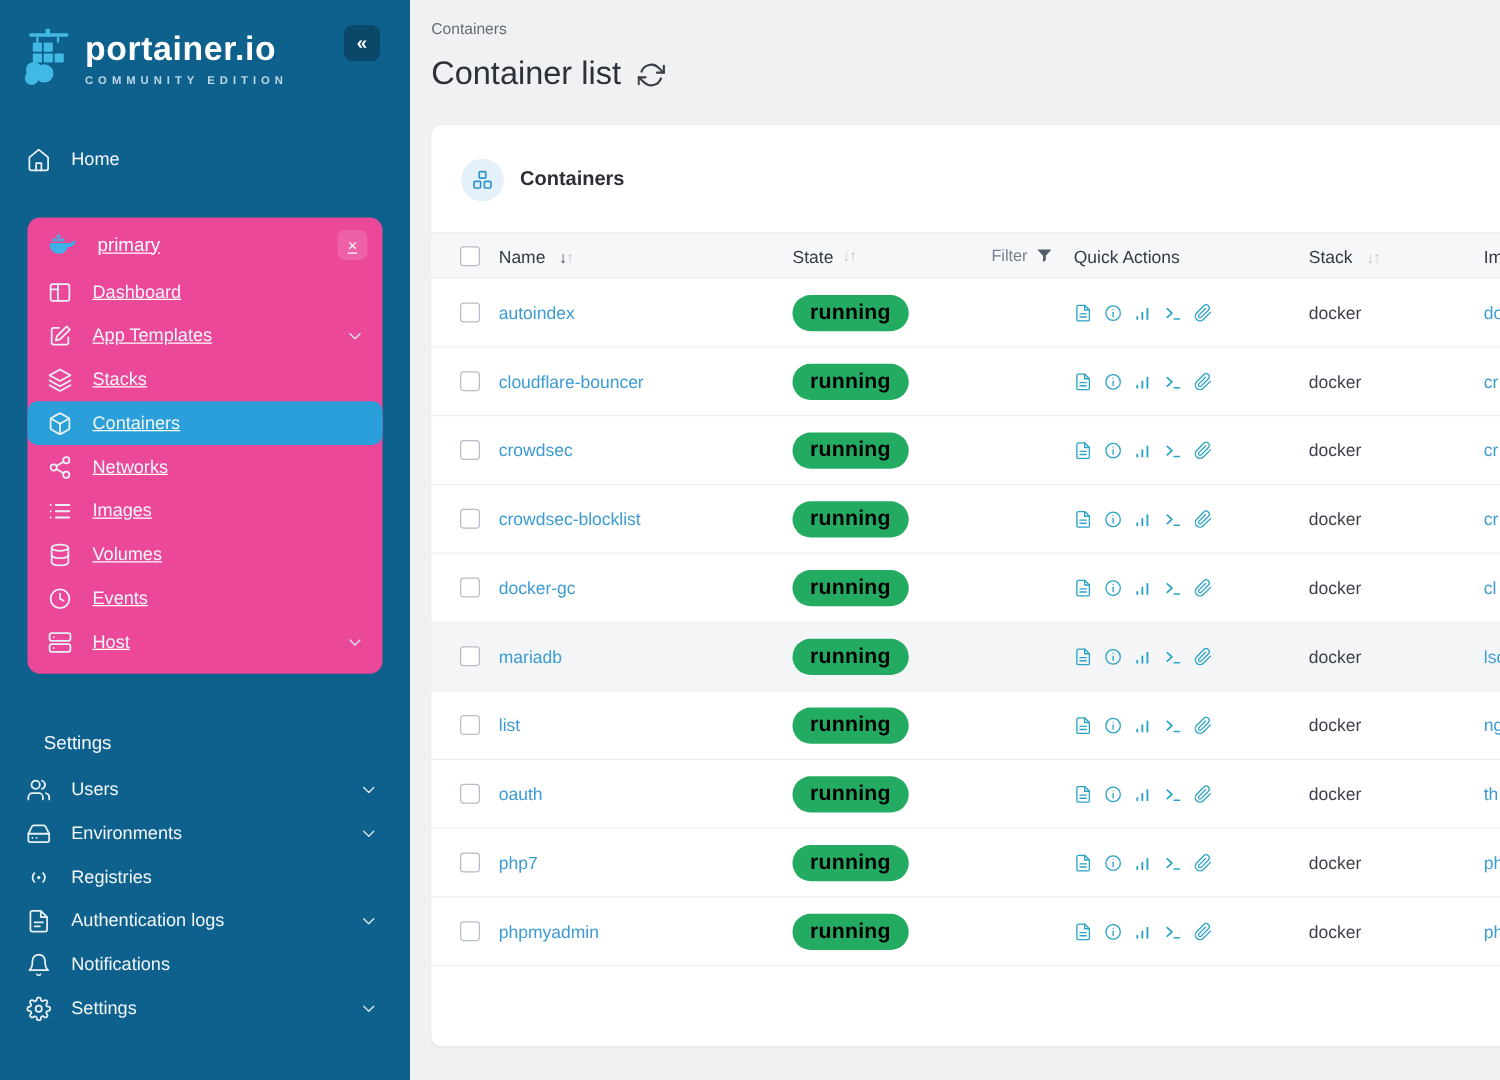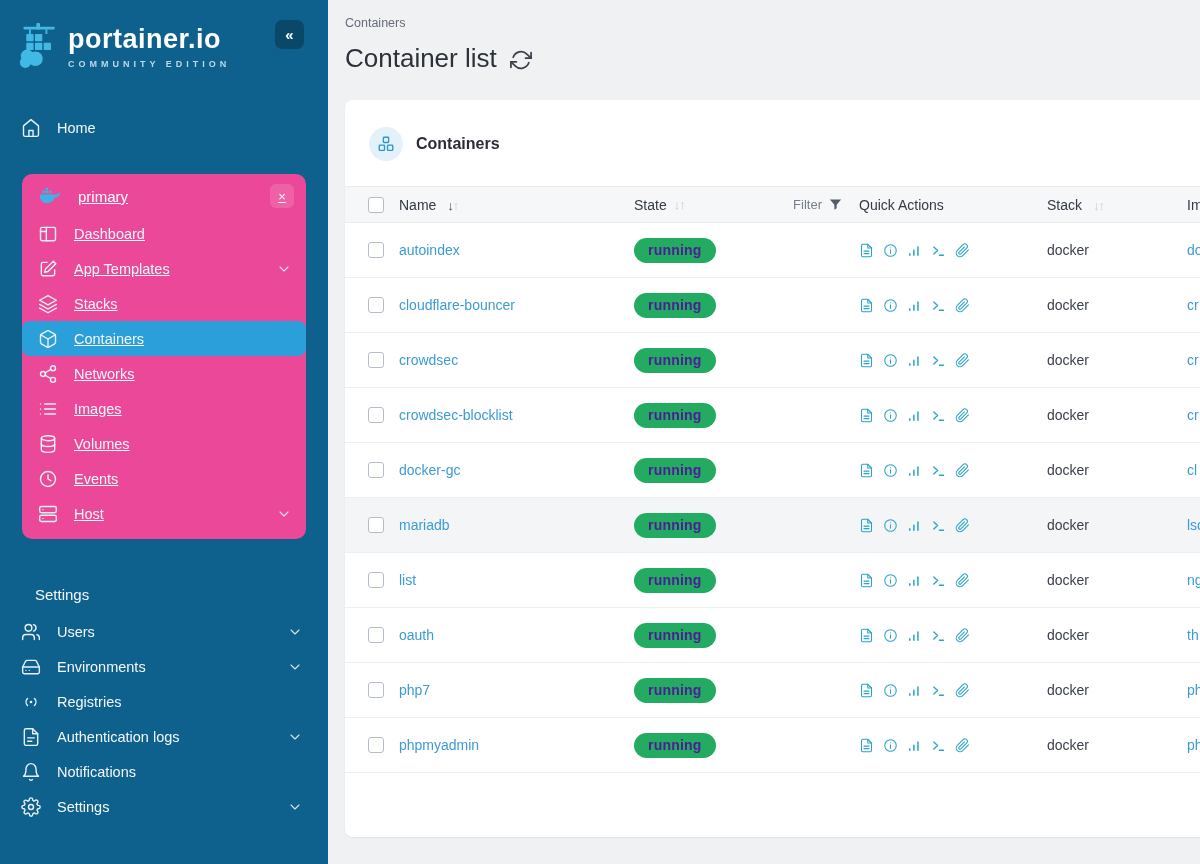--- a/index.html
+++ b/index.html
@@ -98,22 +98,22 @@
   }
   .sorts { display:inline-flex; margin-left:7px; font-size:13px; }
   .s-down { color:#3f4754; } .s-up { color:#c8cdd5; margin-left:-1px; }
   .sorts.idle .s-down { color:#c8cdd5; }
   .state-head-left { display:flex; align-items:center; }
   .filter-wrap { margin-left:auto; padding-right:16px; display:flex; align-items:center; gap:6px; cursor:pointer; }
   .filter-label { font-size:13px; color:#767e8d;margin-left:37px; }
   .funnel { width:15px; height:15px; color:#535c69; }
   .link { color:#3c9bd4; cursor:pointer; text-decoration:none; }
   .badge {
-    display:inline-block; background:#24ab62; color:#4c1d95; font-weight:bold;
-    font-size:14px; padding:4.5px 14px; border-radius:999px; letter-spacing:.2px;
+    display:inline-block; background:#24ab62; color:#000000; font-weight:bold;
+    font-size:17px; padding:4.5px 14px; border-radius:999px; letter-spacing:.2px;
   }
   .qa { display:flex; align-items:center; gap:9px; color:#2ba3c6; }
   .qa span { cursor:pointer; display:block; }
   .qa svg { width:15px; height:15px; }
   .stack-txt { color:#3a3f49; }
 </style>
 </head>
 <body>
 
 <nav class="sidebar">

